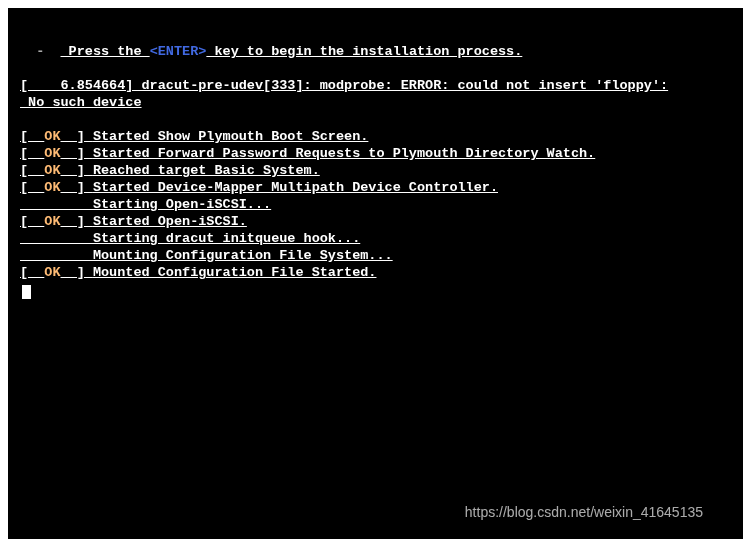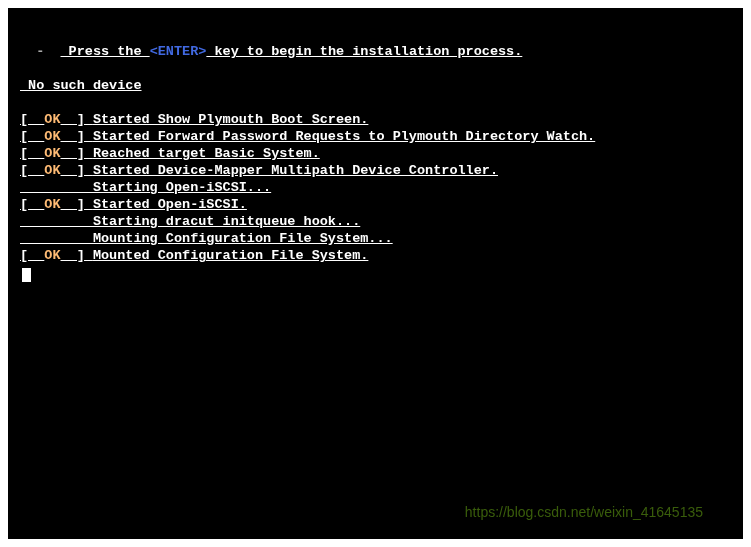--- a/index.html
+++ b/index.html
@@ -51,41 +51,42 @@
       width: 9px;
       height: 14px;
       background: #ffffff;
       margin-top: 4px;
       margin-left: 2px;
     }
     .watermark {
       position: absolute;
       bottom: 18px;
       right: 40px;
-      color: #4d7c0f;
+      color: #e5e5e5;
       font-family: Arial, sans-serif;
       font-size: 14px;
       font-weight: normal;
       opacity: 0.75;
     }
   </style>
 </head>
 <body>
 
 <div class="terminal">
   <div class="line"><span class="dash">  -  </span><span class="white"> Press the </span><span class="blue">&lt;ENTER&gt;</span><span class="white"> key to begin the installation process.</span></div>
   <div class="line"> </div>
+  <div class="line white">[    6.854664] dracut-pre-udev[333]: modprobe: ERROR: could not insert 'floppy':</div>
   <div class="line white"> No such device</div>
   <div class="line"> </div>
   <div id="boot-output">
       <div class="line"><span class="white">[  </span><span class="green">OK</span><span class="white">  ] </span><span class="white">Started Show Plymouth Boot Screen.</span></div>
       <div class="line"><span class="white">[  </span><span class="green">OK</span><span class="white">  ] </span><span class="white">Started Forward Password Requests to Plymouth Directory Watch.</span></div>
       <div class="line"><span class="white">[  </span><span class="green">OK</span><span class="white">  ] </span><span class="white">Reached target Basic System.</span></div>
       <div class="line"><span class="white">[  </span><span class="green">OK</span><span class="white">  ] </span><span class="white">Started Device-Mapper Multipath Device Controller.</span></div>
       <div class="line"><span class="white">         Starting Open-iSCSI...</span></div>
       <div class="line"><span class="white">[  </span><span class="green">OK</span><span class="white">  ] </span><span class="white">Started Open-iSCSI.</span></div>
       <div class="line"><span class="white">         Starting dracut initqueue hook...</span></div>
       <div class="line"><span class="white">         Mounting Configuration File System...</span></div>
-      <div class="line"><span class="white">[  </span><span class="green">OK</span><span class="white">  ] </span><span class="white">Mounted Configuration File System.</span></div>
+      <div class="line"><span class="white">[  </span><span class="green">OK</span><span class="white">  ] </span><span class="white">Mounted Configuration File Started.</span></div>
     </div>
   <div><span class="cursor"></span></div>
   <div class="watermark">https://blog.csdn.net/weixin_41645135</div>
 </div>
 
 </body></html>

